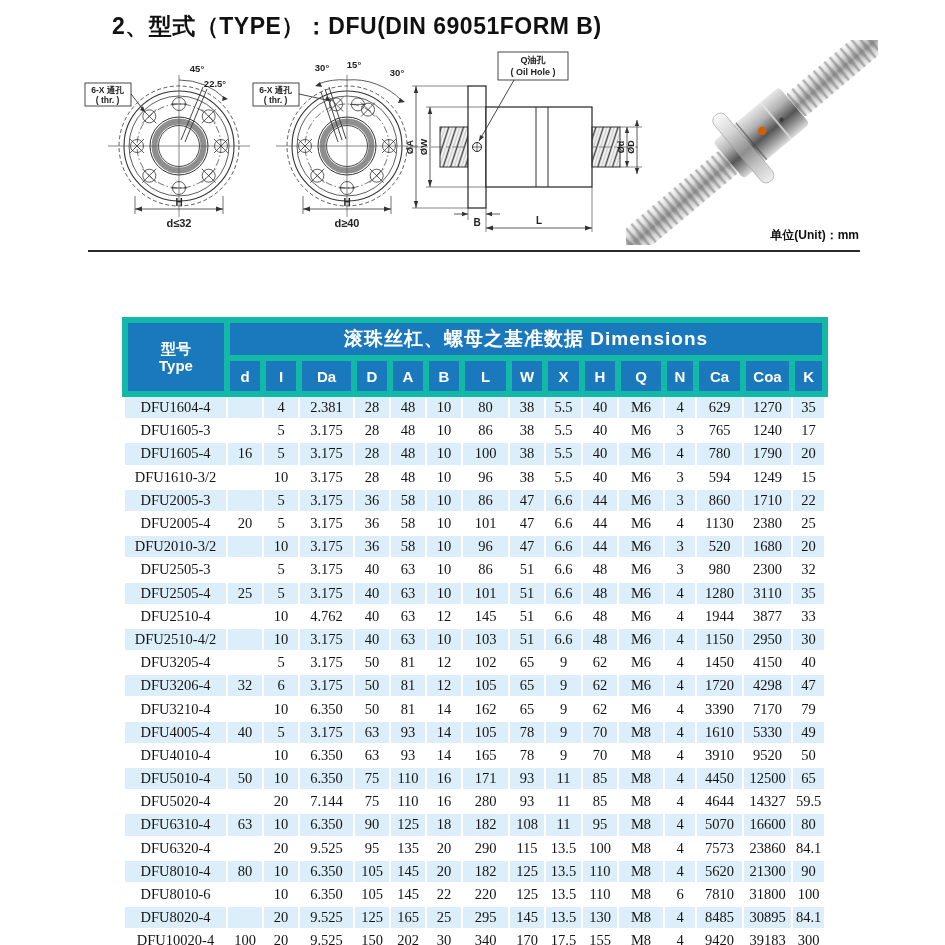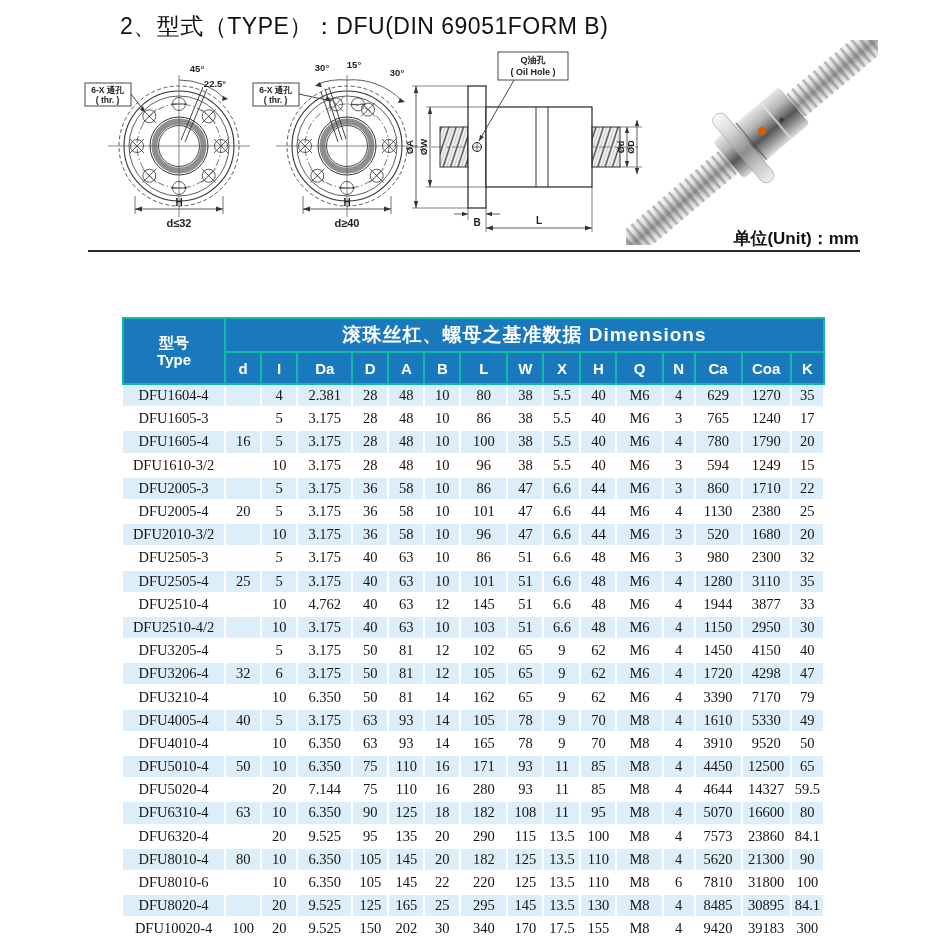--- a/index.html
+++ b/index.html
@@ -1,45 +1,45 @@
 <!DOCTYPE html>
 <html style="--header-bg: #1a79bd; --alt-row-bg: #dceef9;"><head>
 <meta charset="utf-8">
 <style>
   html,body{margin:0;padding:0;}
   body{
     width:945px;height:945px;position:relative;background:#ffffff;
     font-family:"Liberation Sans",sans-serif;color:#1b1b1b;overflow:hidden;
   }
   .page-title{
-    position:absolute;left:120px;top:11px;font-size:23px;font-weight:normal;
+    position:absolute;left:112px;top:11px;font-size:23px;font-weight:bold;
     letter-spacing:.5px;color:#111;
   }
   .drawing{position:absolute;}
   #flange-small{left:84px;top:56px;}
   #flange-large{left:252px;top:56px;}
   #section-view{left:406px;top:50px;}
   #photo{left:626px;top:40px;}
   .unit-rule{
     position:absolute;left:88px;top:250px;width:772px;height:0;
     border-top:2px solid #2a2a2a;
   }
   .unit-label{
-    position:absolute;right:86px;top:227px;font-size:17px;font-weight:bold;color:#111;
+    position:absolute;right:86px;top:227px;font-size:12px;font-weight:bold;color:#111;
   }
   .legend{
     position:absolute;left:103px;top:258px;width:760px;
     font-size:15.5px;line-height:24px;color:#0d0d0d;font-weight:500;
   }
   table.spec{
     position:absolute;left:122px;top:317px;border-collapse:collapse;
     table-layout:fixed;width:703px;
   }
   table.spec th{
-    background:var(--header-bg,#1a79bd);color:#fff;border:2px solid #14b8a6;
+    background:var(--header-bg,#1a79bd);color:#fff;border:6px solid #14b8a6;
     font-weight:bold;text-align:center;vertical-align:middle;padding:0;
   }
   th.group-th{height:32px;font-size:19px;letter-spacing:1px;}
   th.type-th{font-size:15px;line-height:17px;}
   th.col-th{height:30px;font-size:15px;}
   table.spec tbody td{
     height:21.2px;padding:0;text-align:center;vertical-align:middle;
     font-family:"Liberation Serif",serif;font-size:14.5px;color:#141414;
     border-right:2px solid #fff;border-bottom:2px solid #fff;background:#fff;
     overflow:hidden;white-space:nowrap;

